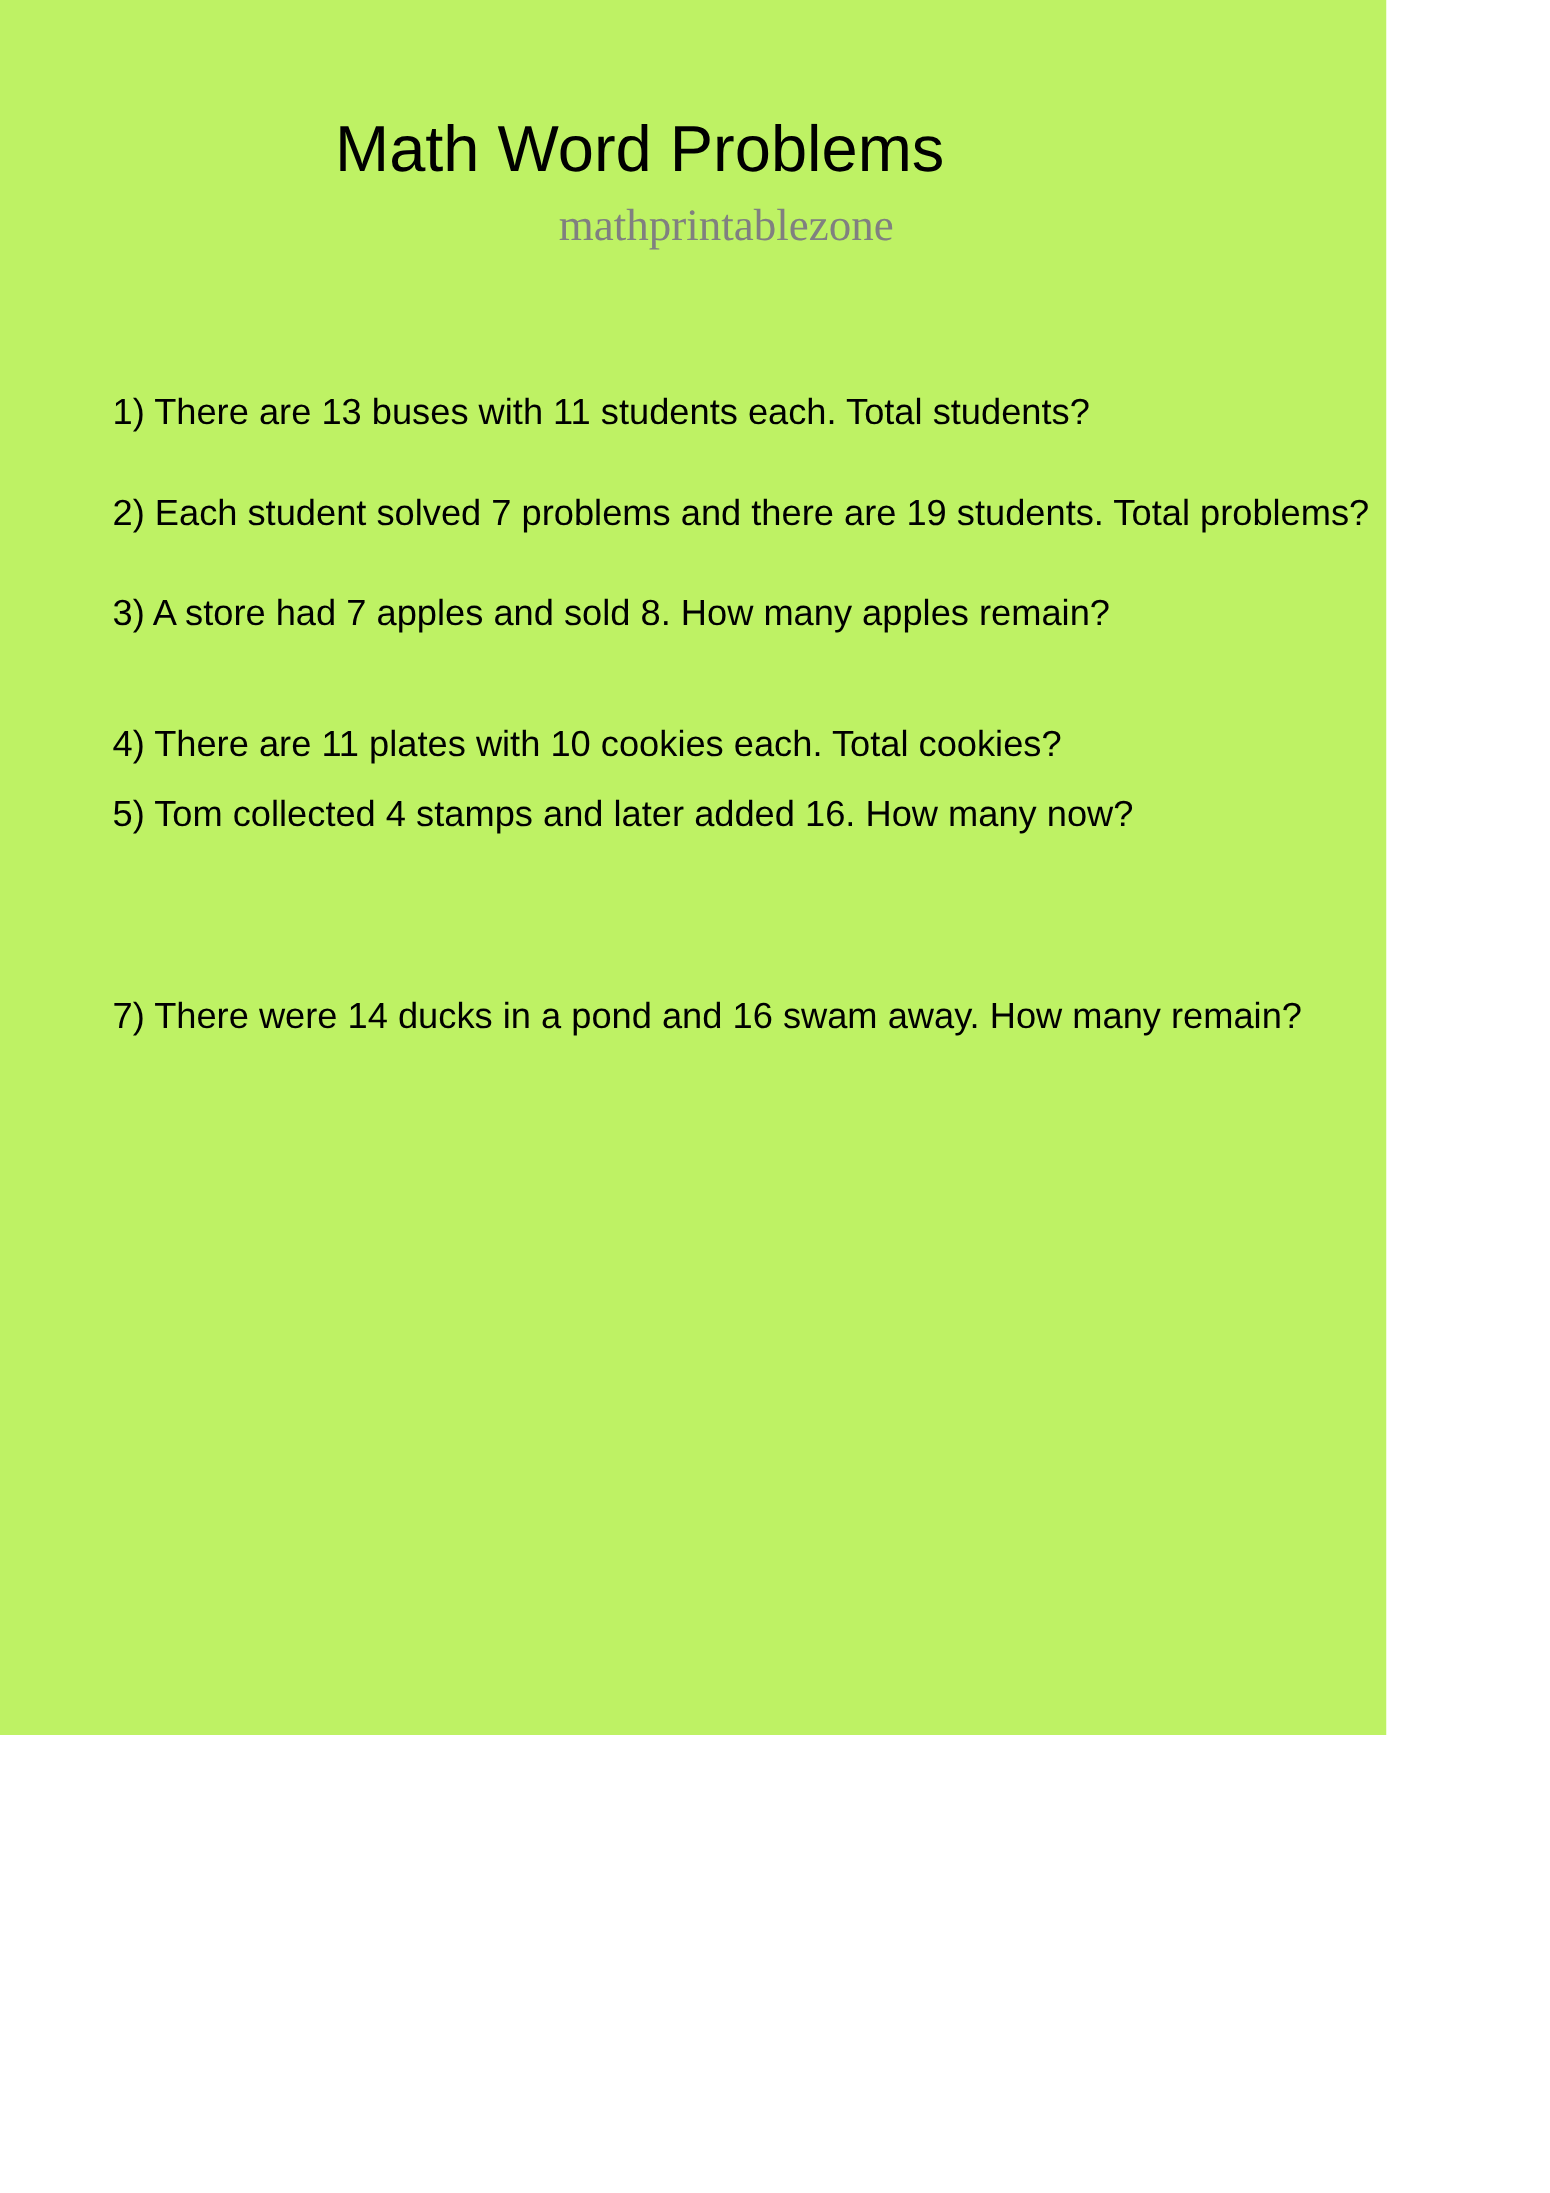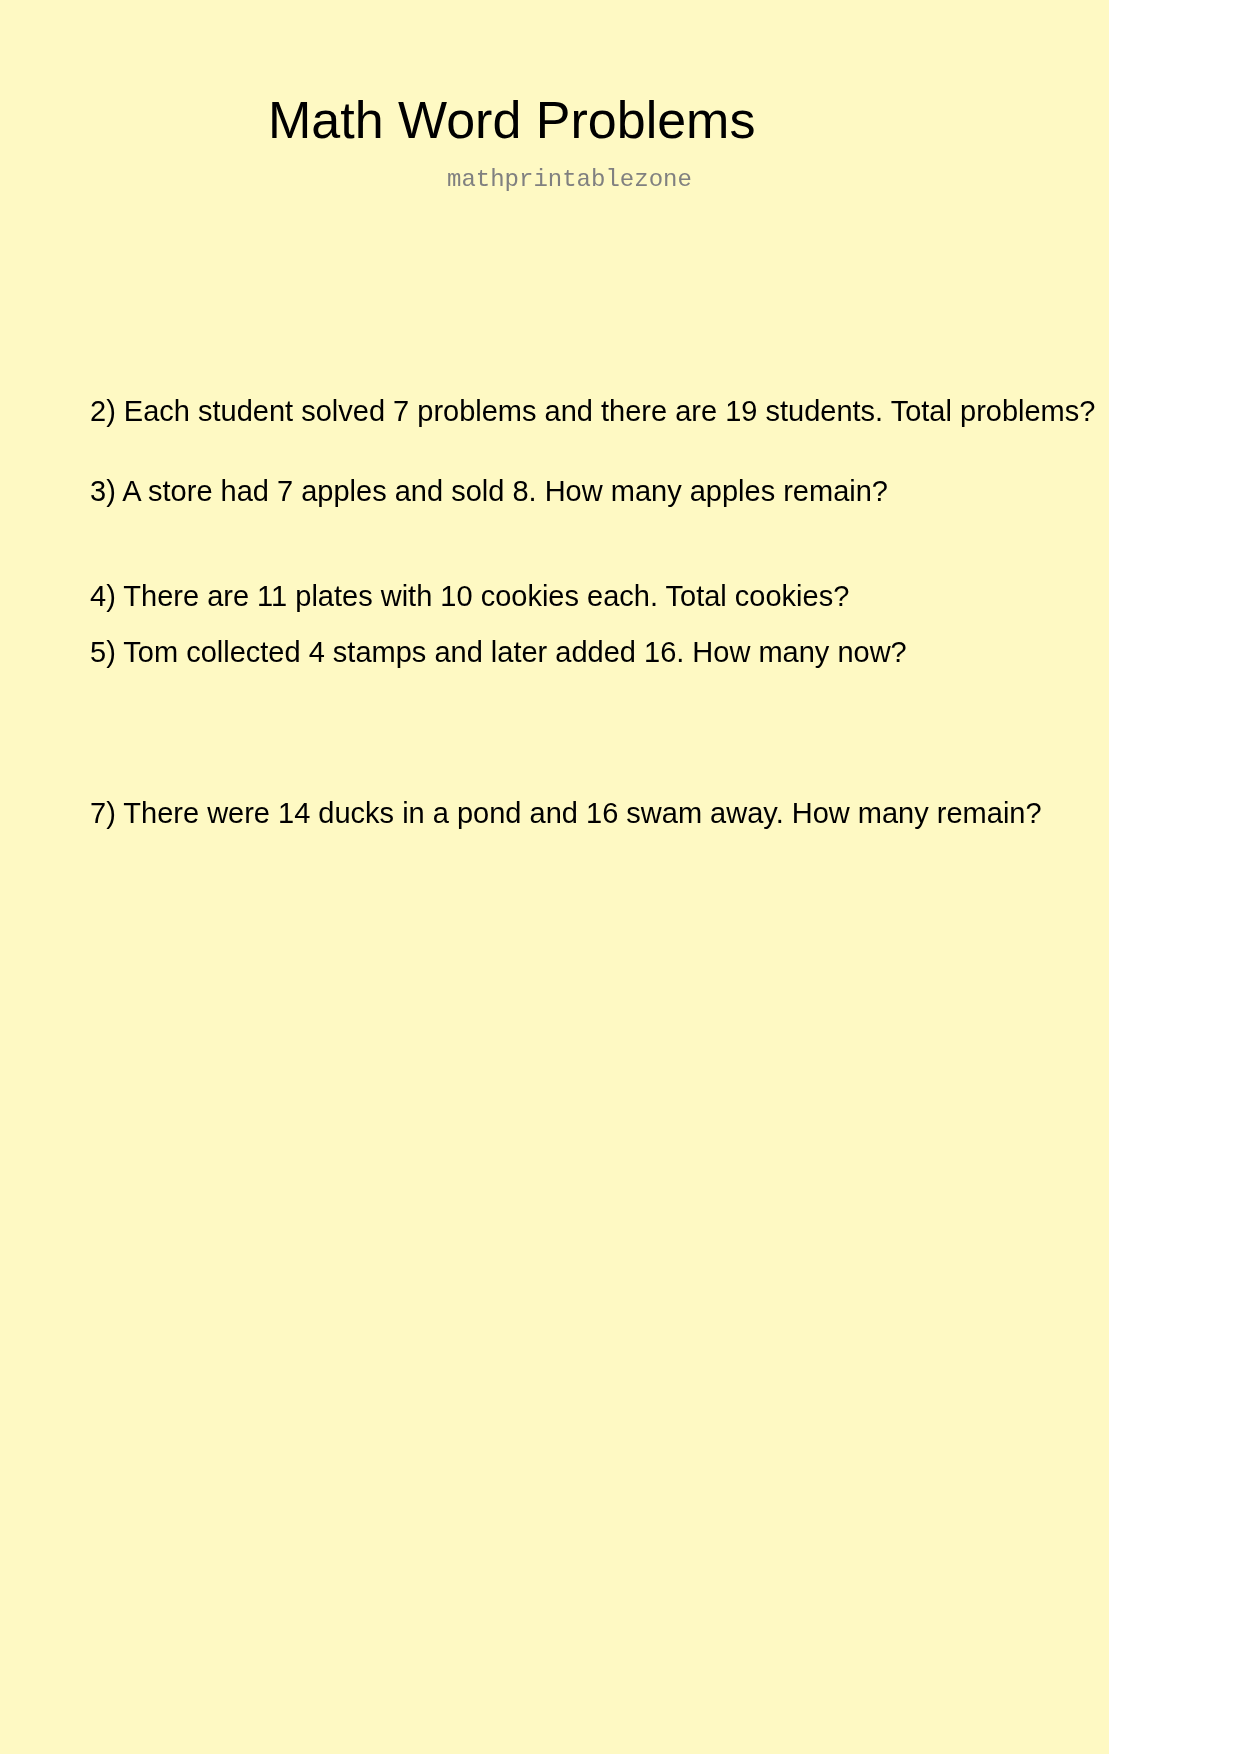--- a/index.html
+++ b/index.html
@@ -1,25 +1,26 @@
 <!DOCTYPE html>
 <html><head>
 <meta charset="utf-8">
 <style>
 html,body{margin:0;padding:0;background:#fff;}
 body{width:1240px;height:1754px;position:relative;overflow:hidden;}
-.page{position:absolute;left:0;top:0;width:1109px;height:1754px;overflow:hidden;background:#fef9c3;}
+.page{position:absolute;left:0;top:0;width:1109px;height:1388px;overflow:hidden;background:#bef264;}
 .title{position:absolute;left:268px;top:88px;font-family:"Liberation Sans",sans-serif;font-size:52px;color:#000;white-space:nowrap;line-height:64px;}
-.subtitle{position:absolute;left:447px;top:162px;font-family:Liberation Mono, monospace;font-size:24px;color:#808080;white-space:nowrap;line-height:36px;}
+.subtitle{position:absolute;left:447px;top:162px;font-family:Liberation Serif, serif;font-size:36px;color:#808080;white-space:nowrap;line-height:36px;}
 .problem{position:absolute;left:90px;font-family:"Liberation Sans",sans-serif;font-size:29px;color:#000;white-space:nowrap;line-height:36px;}
 </style>
 </head>
 <body>
 
 <div class="page">
   <div class="title">Math Word Problems</div>
   <div class="subtitle">mathprintablezone</div>
+  <div class="problem" style="top:312px">1) There are 13 buses with 11 students each. Total students?</div>
   <div class="problem" style="top:393px">2) Each student solved 7 problems and there are 19 students. Total problems?</div>
   <div class="problem" style="top:473px">3) A store had 7 apples and sold 8. How many apples remain?</div>
   <div class="problem" style="top:578px">4) There are 11 plates with 10 cookies each. Total cookies?</div>
   <div class="problem" style="top:634px">5) Tom collected 4 stamps and later added 16. How many now?</div>
   <div class="problem" style="top:795px">7) There were 14 ducks in a pond and 16 swam away. How many remain?</div>
 </div>
 
 </body></html>

